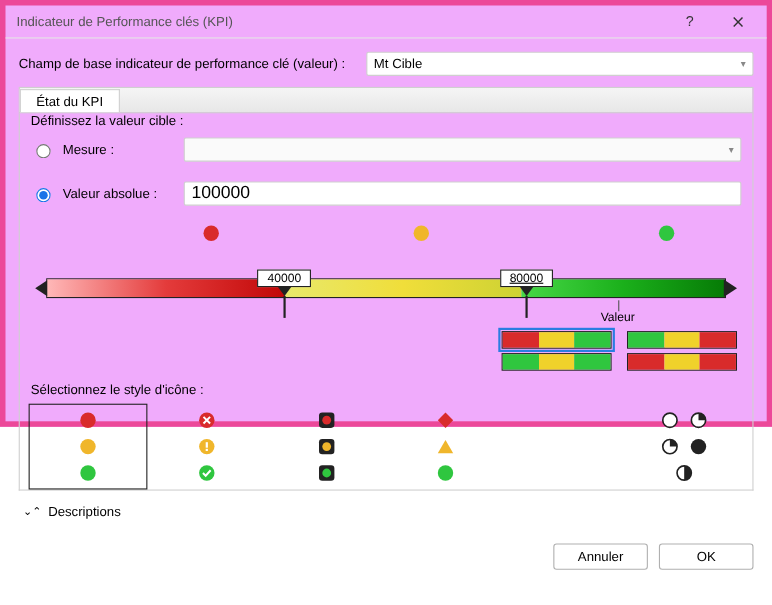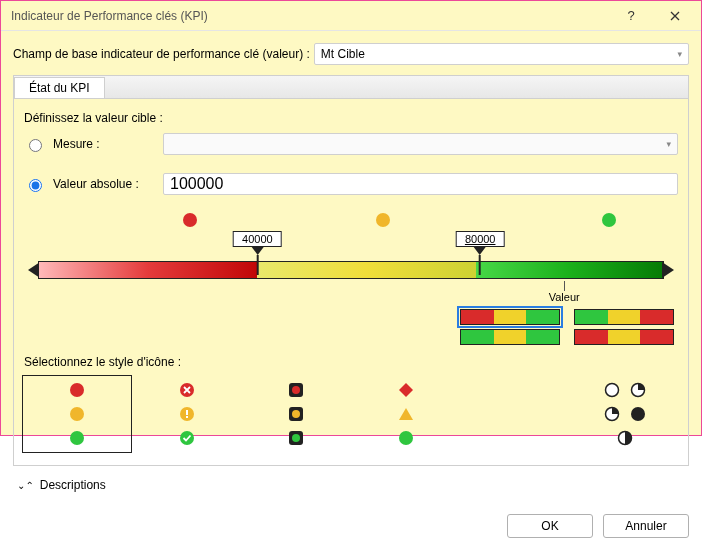--- a/index.html
+++ b/index.html
@@ -1,44 +1,44 @@
 <!DOCTYPE html>
 <html><head>
 <meta charset="utf-8">
 <style>
   * { box-sizing: border-box; font-family: "Segoe UI", Tahoma, sans-serif; }
   body { margin: 0; background: #fff; width: 702px; height: 550px; overflow: hidden; }
-  .window { width: 702px; height: 436px; border: 1px solid #ec4899; background: #fef9c3; }
+  .window { width: 702px; height: 388px; border: 5px solid #ec4899; background: #f0abfc; }
   .titlebar { height: 30px; display: flex; align-items: center; padding: 0 4px 0 10px; font-size: 12px; color: #555; border-bottom: 1px solid #e5e5e5; }
   .titlebar .title { flex: 1; }
   .titlebar .icon-btn { width: 44px; height: 28px; display: flex; align-items: center; justify-content: center; color: #333; font-size: 13px; }
   .content { padding: 12px 12px 8px 12px; }
-  .row { display: flex; align-items: center; gap: 4px; margin-bottom: 10px; font-size: 12px; }
+  .row { display: flex; align-items: center; gap: 19px; margin-bottom: 10px; font-size: 12px; }
   .combo { flex: 1; height: 22px; border: 1px solid #cfcfcf; border-radius: 2px; background: #fff; display: flex; align-items: center; padding: 0 6px; font-size: 12px; position: relative; }
   .combo .chev { margin-left: auto; color: #888; font-size: 9px; }
   .tabbar { height: 24px; background: linear-gradient(#f5f5f5,#e7e7e7); border: 1px solid #cfcfcf; display: flex; align-items: center; font-size: 12px; padding-left: 0; }
   .tabbar .tab { padding: 3px 14px; background: #fff; border: 1px solid #cfcfcf; border-bottom: none; margin-top: 1px; font-size: 12px;}
-  .panel { border: 1px solid #cfcfcf; border-top: none; padding: 12px 10px; font-size: 12px; margin-bottom: 8px;}
+  .panel { border: 1px solid #cfcfcf; border-top: none; padding: 0 10px; font-size: 12px; margin-bottom: 8px;}
   .panel .lbl { margin-bottom: 8px; }
   .optrow { display: flex; align-items: center; gap: 8px; margin-bottom: 18px; }
   .optrow .radio { width: 13px; height: 13px; accent-color: #1a73e8; }
   .optrow .olabel { width: 102px; }
   .textinput { flex: 1; height: 22px; border: 1px solid #cfcfcf; border-radius: 2px; padding: 0 6px; font-size: 16px; background: #fff; }
   .section-label { font-size: 12px; margin: 10px 0 6px 0; }
   .thresh { position: relative; height: 90px; margin: 0 4px 6px 4px; }
   .dots { position: absolute; top: 0; left: 0; right: 0; height: 16px; }
   .dot { position: absolute; top: 0; width: 14px; height: 14px; border-radius: 50%; transform: translateX(-50%);}
   .bar { position: absolute; top: 48px; left: 10px; right: 10px; height: 18px; border: 1px solid #222; display: flex; }
   .bar .seg { height: 100%; }
   .g1 { background: linear-gradient(to right,#ffb8b8,#e43b3b,#c10707); flex: 0 0 35%; }
   .g2 { background: linear-gradient(to right,#e8e86b,#f0de3a,#cdd233); flex: 0 0 35%; }
   .g3 { background: linear-gradient(to right,#47d847,#1bb01b,#067b06); flex: 1; }
   .arrow-l { position:absolute; top:49px; left:0; width:0;height:0;border-top:8px solid transparent;border-bottom:8px solid transparent;border-right:12px solid #222;}
   .arrow-r { position:absolute; top:49px; right:0; width:0;height:0;border-top:8px solid transparent;border-bottom:8px solid transparent;border-left:12px solid #222;}
-  .marker { position: absolute; top: 18px; transform: translateX(-50%); text-align: center; }
+  .marker { position: absolute; top: 40px; transform: translateX(-50%); text-align: center; }
   .marker .box { border: 1px solid #222; background: #fff; font-size: 11px; padding: 1px 8px; }
   .marker .tri { width:0;height:0;border-left:6px solid transparent;border-right:6px solid transparent;border-top:8px solid #222; margin: 0 auto; }
   .marker .stem { width:2px;height:20px;background:#222;margin:0 auto; }
   .target-lbl { position:absolute; top:78px; font-size:11px; transform: translateX(-50%); }
   .target-line { position:absolute; top:68px; width:1px; height:10px; background:#555; }
   .presets { display:flex; gap:14px; justify-content:flex-end; margin: 0 4px 8px 4px; }
   .preset-col { display:flex; flex-direction:column; gap:4px; }
   .preset { width: 100px; height:16px; border:1px solid #222; display:flex; }
   .preset div { flex:1; }
   .icons-grid { display:flex; gap:0; border-top: none; margin: 0 -2px;}
@@ -235,16 +235,16 @@
       </div>
     </div>
 
     <div class="descrip">
       <span style="font-size:10px;">⌄⌃</span>
       <span>Descriptions</span>
     </div>
   </div>
 
   <div class="footer">
+    <button class="btn">Annuler</button>
     <button class="btn">OK</button>
-    <button class="btn">Annuler</button>
   </div>
 </div>
 
 </body></html>

